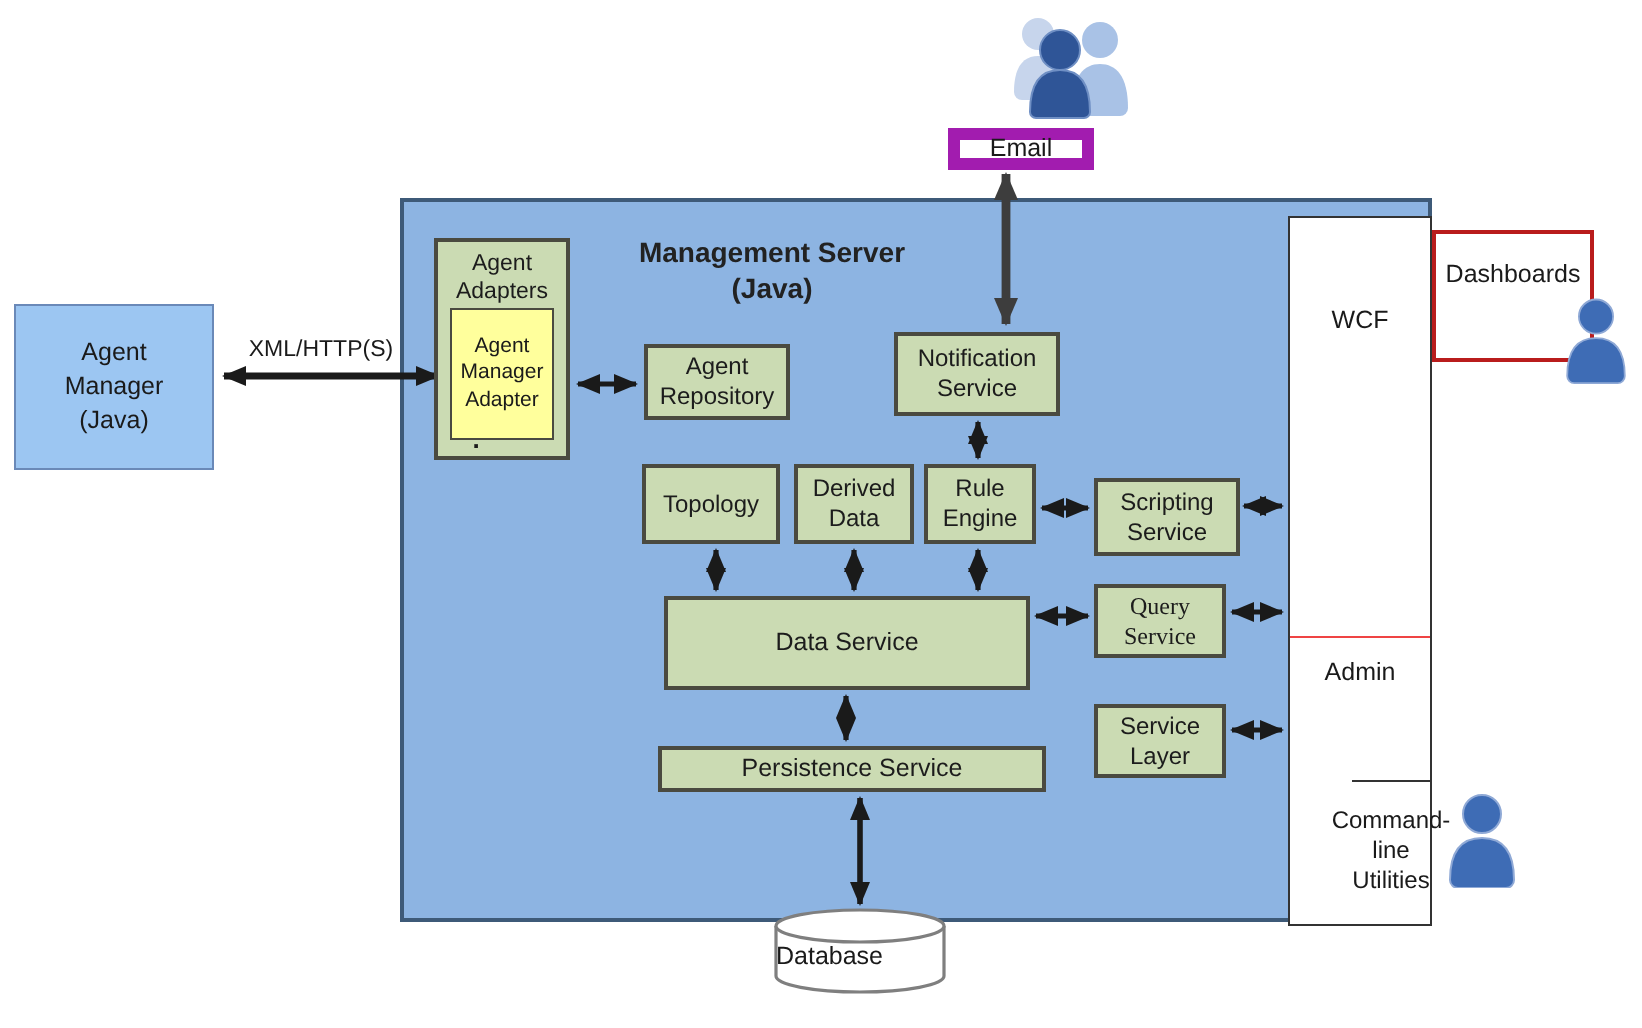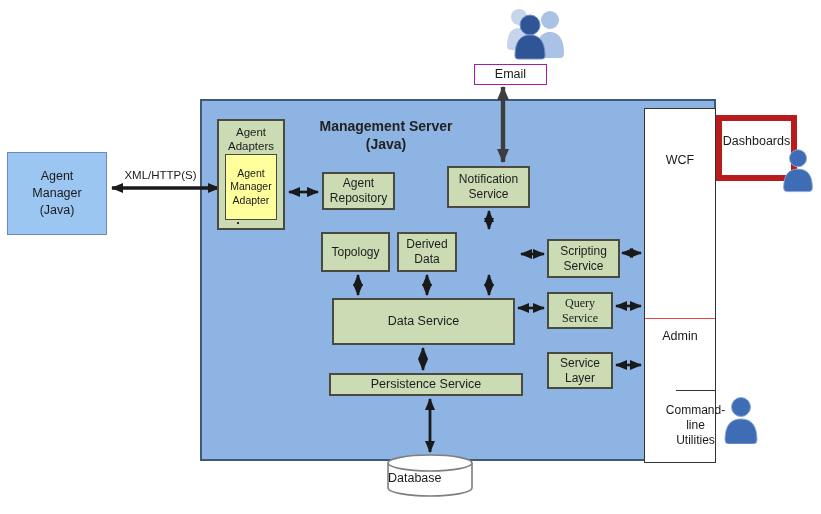--- a/index.html
+++ b/index.html
@@ -4,33 +4,33 @@
 <style>
   html,body{margin:0;padding:0;background:#fff;}
   .stage{position:relative;width:821px;height:514px;background:#fff;
          font-family:"Liberation Sans",sans-serif;color:#1a1a1a;overflow:hidden;}
   .abs{position:absolute;box-sizing:border-box;}
   .box{position:absolute;box-sizing:border-box;display:flex;align-items:center;justify-content:center;
        text-align:center;white-space:pre-line;line-height:1.22;}
   .g{background:var(--module_fill);border:2px solid var(--module_border);font-size:12px;color:#1c1c1c;}
   .server{background:var(--server_fill);border:2px solid var(--server_border);}
   .title{font-weight:bold;font-size:14px;color:#222;text-align:center;white-space:pre-line;line-height:1.3;}
-  .whitebox{background:#fff;border:1px solid #a21caf;font-size:12.5px;}
+  .whitebox{background:#fff;border:6px solid #a21caf;font-size:12.5px;}
   .yellow{background:var(--adapter_fill);border:1.5px solid var(--module_border);font-size:10.5px;line-height:1.25;}
   .bluebox{background:var(--agent_manager_fill);border:1.5px solid #6a89b8;font-size:12.5px;line-height:1.35;}
   .lbl{position:absolute;text-align:center;white-space:pre-line;}
   .column{position:absolute;left:644px;top:108px;width:72px;height:355px;background:#fff;
           border:1.5px solid #333;box-sizing:border-box;}
   .colsec{box-sizing:border-box;display:flex;justify-content:center;align-items:flex-start;
           text-align:center;white-space:pre-line;font-size:12.5px;}
   .sec-wcf{height:209px;padding-top:44px;}
   .sec-admin{height:72px;border-top:1px solid #ef4444;padding-top:10px;}
   .sec-cli{height:71px;border-top:1px solid #333;padding-top:12px;font-size:12px;line-height:1.25;margin-left:31px;}
   .dash{position:absolute;left:716px;top:115px;width:81px;height:66px;background:#fff;
-        border:6px solid #b91c1c;box-sizing:border-box;display:flex;justify-content:center;
+        border:2px solid #b91c1c;box-sizing:border-box;display:flex;justify-content:center;
         align-items:flex-start;padding-top:13px;font-size:12.5px;}
   svg{display:block;}
   .wires{position:absolute;left:0;top:0;z-index:2;}
   .z1{z-index:1}.z3{z-index:3}.z4{z-index:4}
   .dbl{position:absolute;left:388px;top:471px;width:84px;font-size:12.5px;z-index:4;}
 </style>
 </head>
 <body>
 
 <div class="stage">
@@ -79,20 +79,22 @@
 
   <div class="box whitebox z3" style="left:474px;top:64px;width:73px;height:21px;">Email</div>
 
   <div class="box g z3" style="left:322px;top:172px;width:73px;height:38px;">Agent
 Repository</div>
   <div class="box g z3" style="left:447px;top:166px;width:83px;height:42px;">Notification
 Service</div>
   <div class="box g z3" style="left:321px;top:232px;width:69px;height:40px;">Topology</div>
   <div class="box g z3" style="left:397px;top:232px;width:60px;height:40px;">Derived
 Data</div>
+  <div class="box g z3" style="left:462px;top:232px;width:56px;height:40px;">Rule
+Engine</div>
   <div class="box g z3" style="left:547px;top:231px;width:73px;height:39px;margin-top:8px;">Scripting
 Service</div>
   <div class="box g z3" style="left:332px;top:298px;width:183px;height:47px;font-size:12.5px;">Data Service</div>
   <div class="box g z3" style="left:547px;top:292px;width:66px;height:37px;font-family:Liberation Serif, serif;">Query
 Service</div>
   <div class="box g z3" style="left:547px;top:352px;width:66px;height:37px;">Service
 Layer</div>
   <div class="box g z3" style="left:329px;top:373px;width:194px;height:23px;font-size:12.5px;">Persistence Service</div>
 
   <div class="column z3">

